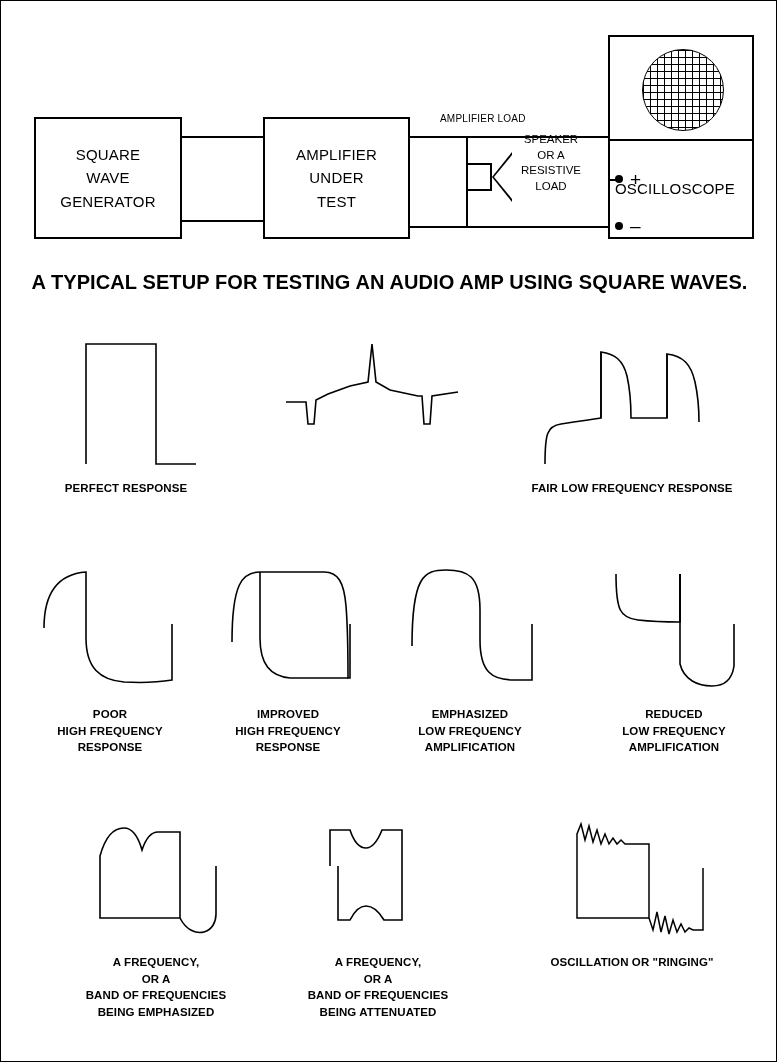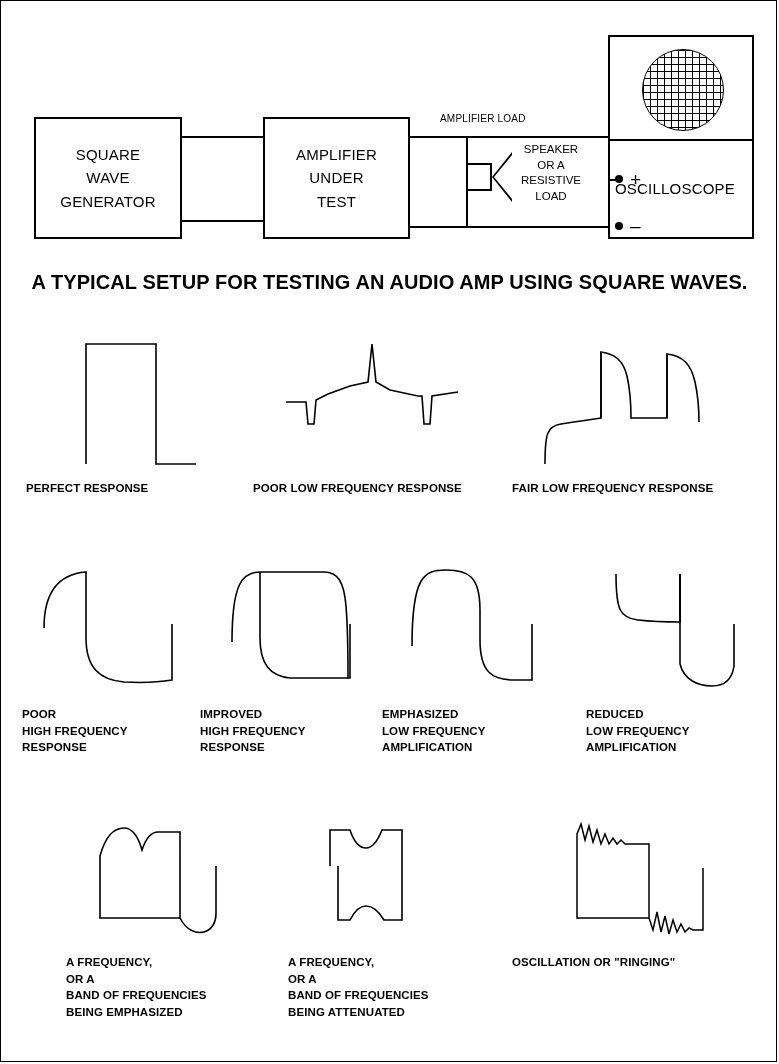--- a/index.html
+++ b/index.html
@@ -104,21 +104,21 @@
   .speaker-cone-inner {
     position: absolute;
     left: 494px; top: 155px;
     width: 0; height: 0;
     border-top: 22px solid transparent;
     border-bottom: 22px solid transparent;
     border-right: 18px solid #fff;
   }
   .spk-text {
     position: absolute;
-    left: 508px; top: 142px;
+    left: 508px; top: 132px;
     width: 86px;
     text-align: center;
     font-size: 11.5px;
     line-height: 1.35;
     font-weight: 400;
   }
   .term {
     position: absolute;
     width: 8px; height: 8px;
     border-radius: 50%;
@@ -137,21 +137,21 @@
     width: 779px;
     text-align: center;
     font-size: 20px;
     font-weight: bold;
     letter-spacing: .1px;
   }
 
   
   .wave-cell {
     position: absolute;
-    text-align: left;
+    text-align: center;
   }
   .wave-cell svg { display: block; margin: 0 auto; }
   .wave-label {
     font-size: 11.5px;
     font-weight: bold;
     line-height: 1.45;
     letter-spacing: .1px;
     margin-top: 6px;
     white-space: pre-line;
   }
@@ -216,21 +216,20 @@
   <svg width="160" height="140" viewBox="0 0 160 140">
     <polyline points="40,130 40,10 110,10 110,130 150,130" fill="none" stroke="#000" stroke-width="1.6"></polyline>
   </svg>
   <div class="wave-label">PERFECT RESPONSE</div>
 </div>
 
 <div class="wave-cell" style="left:253px; top:334px; width:240px;">
   <svg width="210" height="140" viewBox="0 0 210 140">
     <polyline points="18,68 38,68 40,90 46,90 48,66 60,60 82,52 100,48 104,10 108,48 122,56 150,62 154,62 156,90 162,90 164,62 190,58" fill="none" stroke="#000" stroke-width="1.6"></polyline>
   </svg>
-  <div class="wave-label">POOR  LOW FREQUENCY RESPONSE</div>
 </div>
 
 <div class="wave-cell" style="left:512px; top:334px; width:240px;">
   <svg width="210" height="140" viewBox="0 0 210 140">
     <path d="M18,130 C18,100 20,92 34,90 C60,86 62,86 74,84 L74,18 C88,20 96,26 100,42 C104,60 104,74 104,84 L140,84 L140,20 C156,22 164,30 168,48 C172,66 172,78 172,88" fill="none" stroke="#000" stroke-width="1.6"></path>
     <path d="M74,84 L74,18" fill="none" stroke="#000" stroke-width="1.6"></path>
     <path d="M140,84 L140,20" fill="none" stroke="#000" stroke-width="1.6"></path>
   </svg>
   <div class="wave-label">FAIR  LOW FREQUENCY RESPONSE</div>
 </div>

